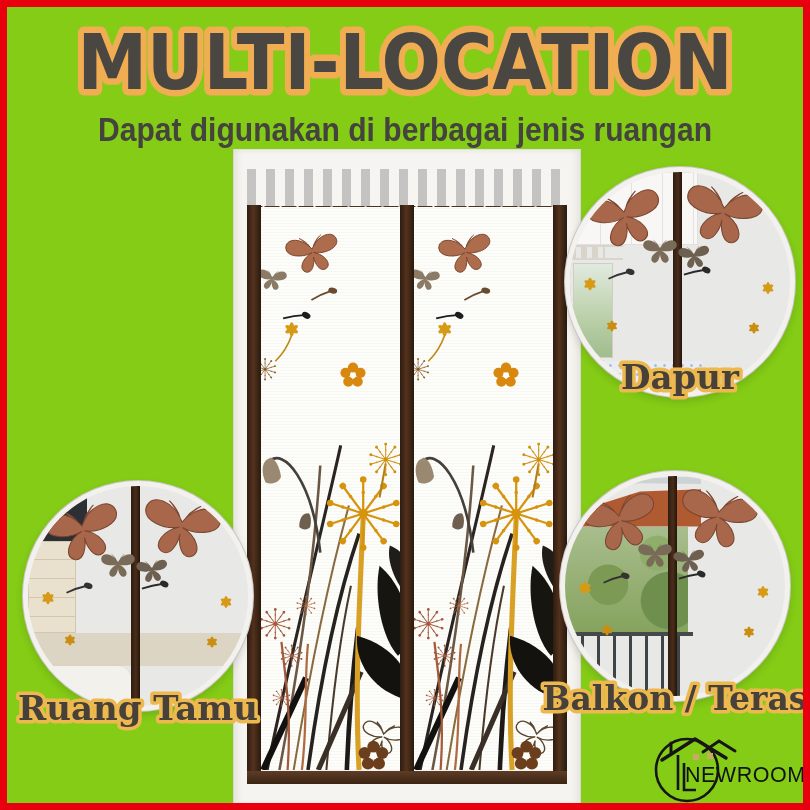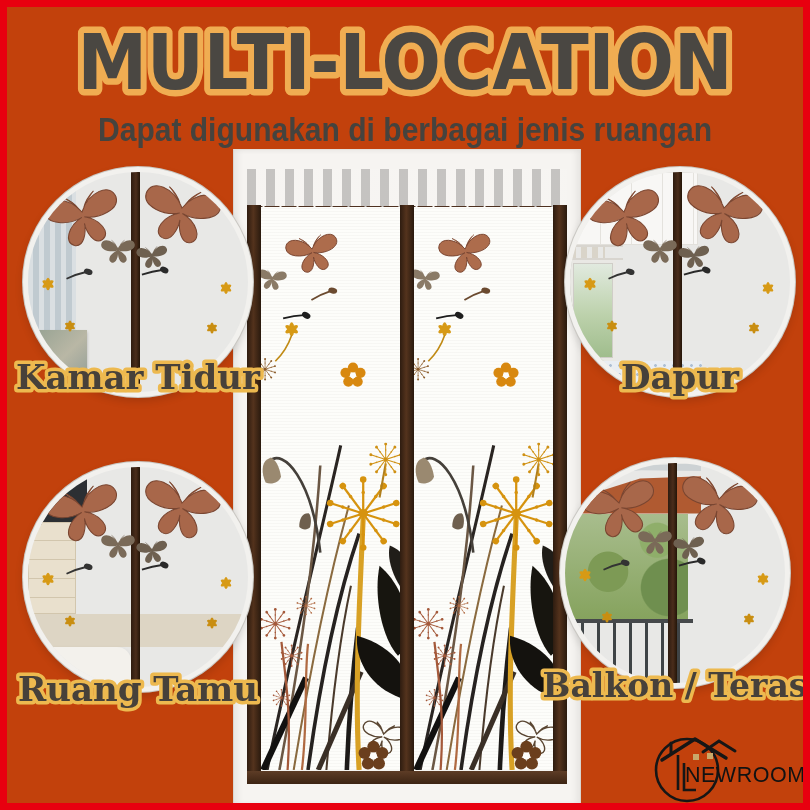--- a/index.html
+++ b/index.html
@@ -1,18 +1,18 @@
 <!DOCTYPE html>
 <html><head>
 <meta charset="utf-8">
 <style>
   html,body{margin:0;padding:0;background:#888;}
   .canvas{
     position:relative;width:810px;height:810px;box-sizing:border-box;
-    background:#c2410c;border:7px solid #e8000f;overflow:hidden;
+    background:#84cc16;border:7px solid #e8000f;overflow:hidden;
     font-family:"DejaVu Sans",sans-serif;
   }
   
   .title-svg{position:absolute;left:0;top:10px;width:796px;height:100px;}
   .subtitle-svg{position:absolute;left:0;top:102px;width:796px;height:44px;}
   
   .door{position:absolute;left:226px;top:142px;width:346px;height:656px;
         background:#f6f4f1;border-left:1px solid #d9d6d1;border-right:1px solid #d9d6d1;
         box-shadow:inset 0 1px 0 #e4e1dc, inset -4px 0 6px rgba(0,0,0,.06), inset 4px 0 6px rgba(0,0,0,.06);}
   .valance{position:absolute;left:13px;right:13px;top:20px;height:38px;
@@ -233,41 +233,20 @@
         </svg>
     </div>
     <div class="panel p2">
       <svg class="panel-art" viewBox="0 0 136 562" preserveAspectRatio="none">
           <use href="#pp"></use>
         </svg>
     </div>
     <div class="rail-bottom"></div>
   </div>
 
-  <div class="room top" style="left:16px;top:160px">
-    <div class="ring">
-      <div class="photo">
-        <div class="sc">
-          <div class="bd-wall"></div>
-            <div class="bd-slatL"></div>
-            <div class="bd-slatR"></div>
-          <div class="bd-art"></div>
-            <div class="bd-lampline"></div>
-
-        </div>
-        <div class="cstrip"></div>
-        <svg class="coverlay" viewBox="0 0 220 220">
-            <use href="#ov"></use>
-          </svg>
-      </div>
-    </div>
-    <svg class="room-label">
-      <text x="130" y="34" text-anchor="middle" font-family="DejaVu Serif" font-weight="bold" font-size="34" fill="#47413a" stroke="#edb94f" stroke-width="7" paint-order="stroke" stroke-linejoin="round">Kamar Tidur</text>
-    </svg>
-  </div>
 
   <div class="room top" style="left:558px;top:160px">
     <div class="ring">
       <div class="photo">
         <div class="sc">
           <div class="kt-wall"></div>
             <div class="kt-cabs"></div>
           <div class="kt-shelf1"></div>
             <div class="kt-jars"></div>
             <div class="kt-shelf2"></div>
@@ -279,21 +258,21 @@
         <svg class="coverlay" viewBox="0 0 220 220">
             <use href="#ov"></use>
           </svg>
       </div>
     </div>
     <svg class="room-label">
       <text x="130" y="34" text-anchor="middle" font-family="DejaVu Serif" font-weight="bold" font-size="34" fill="#47413a" stroke="#edb94f" stroke-width="7" paint-order="stroke" stroke-linejoin="round">Dapur</text>
     </svg>
   </div>
 
-  <div class="room bot" style="left:16px;top:455px">
+  <div class="room bot" style="left:16px;top:474px">
     <div class="ring">
       <div class="photo">
         <div class="sc">
           <div class="lv-wall"></div>
             <div class="lv-tv"></div>
             <div class="lv-unit"></div>
           <div class="lv-rug"></div>
             <div class="lv-sofa"></div>
 
         </div>
@@ -301,21 +280,21 @@
         <svg class="coverlay" viewBox="0 0 220 220">
             <use href="#ov"></use>
           </svg>
       </div>
     </div>
     <svg class="room-label">
       <text x="130" y="34" text-anchor="middle" font-family="DejaVu Serif" font-weight="bold" font-size="34" fill="#47413a" stroke="#edb94f" stroke-width="7" paint-order="stroke" stroke-linejoin="round">Ruang Tamu</text>
     </svg>
   </div>
 
-  <div class="room bot" style="left:553px;top:451px">
+  <div class="room bot" style="left:553px;top:464px">
     <div class="ring">
       <div class="photo">
         <div class="sc">
           <div class="bl-sky"></div>
             <div class="bl-roofedge"></div>
             <div class="bl-roof"></div>
           <div class="bl-green"></div>
             <div class="bl-rail"></div>
 
         </div>

